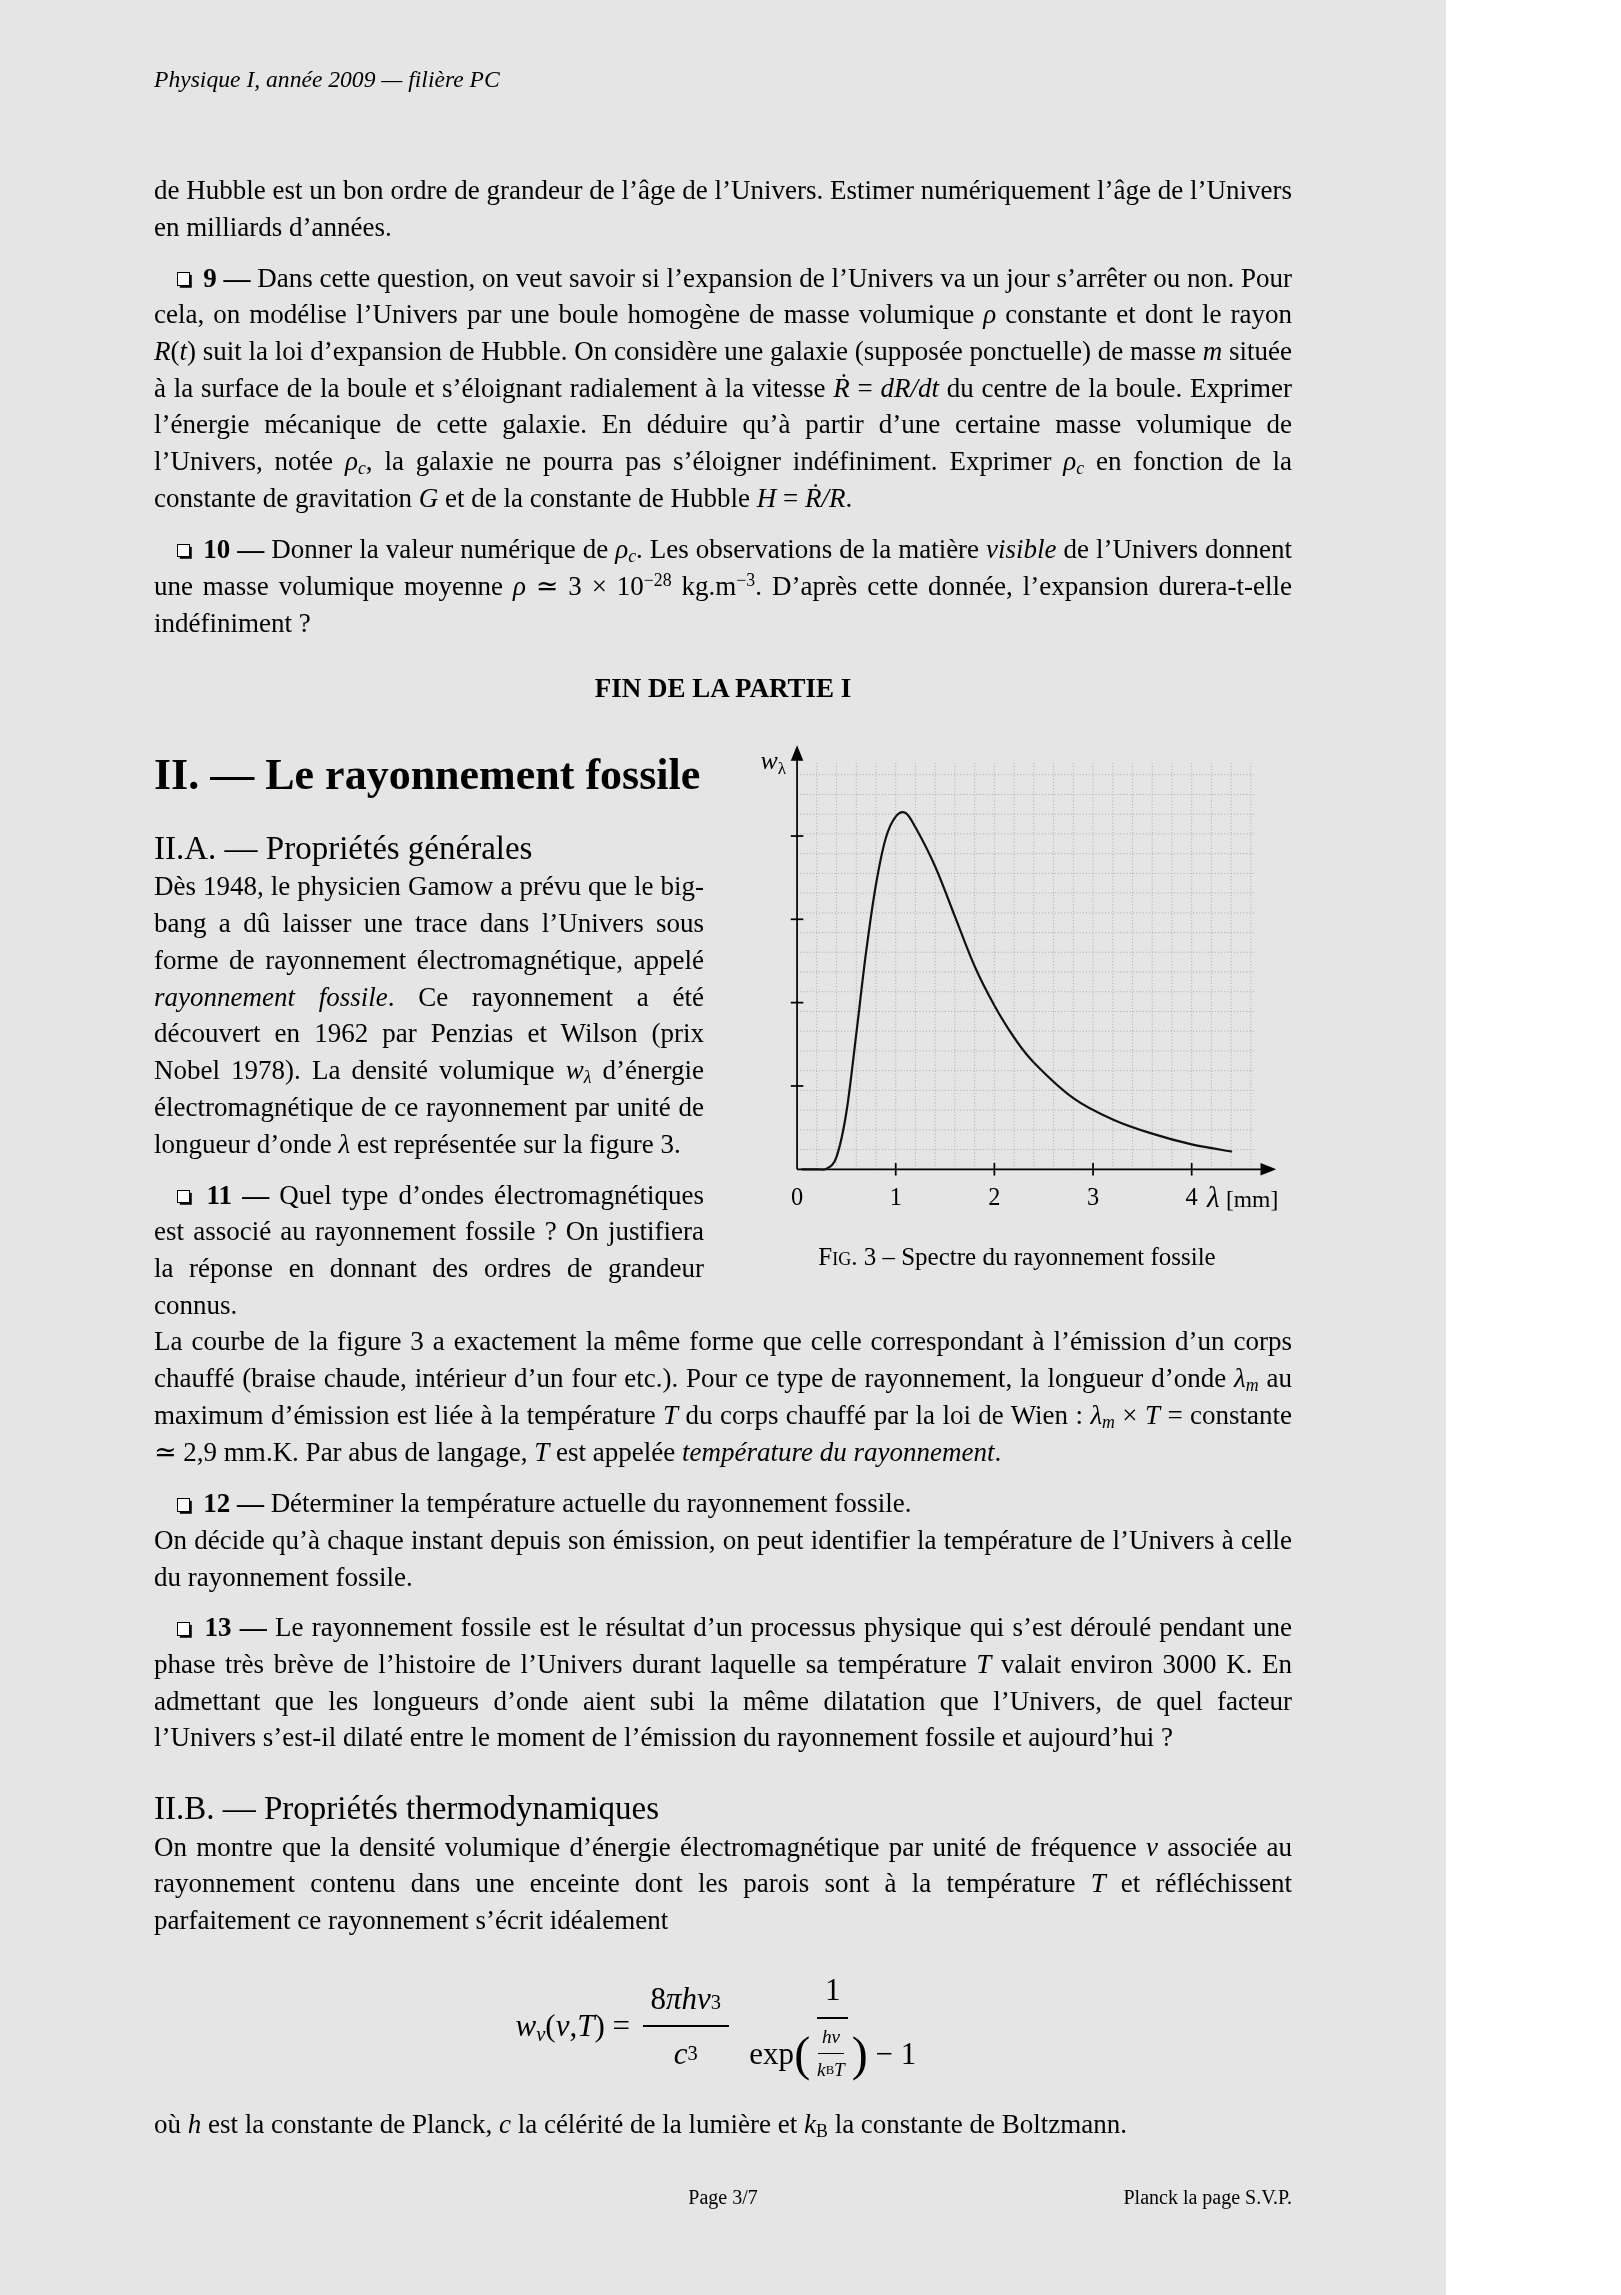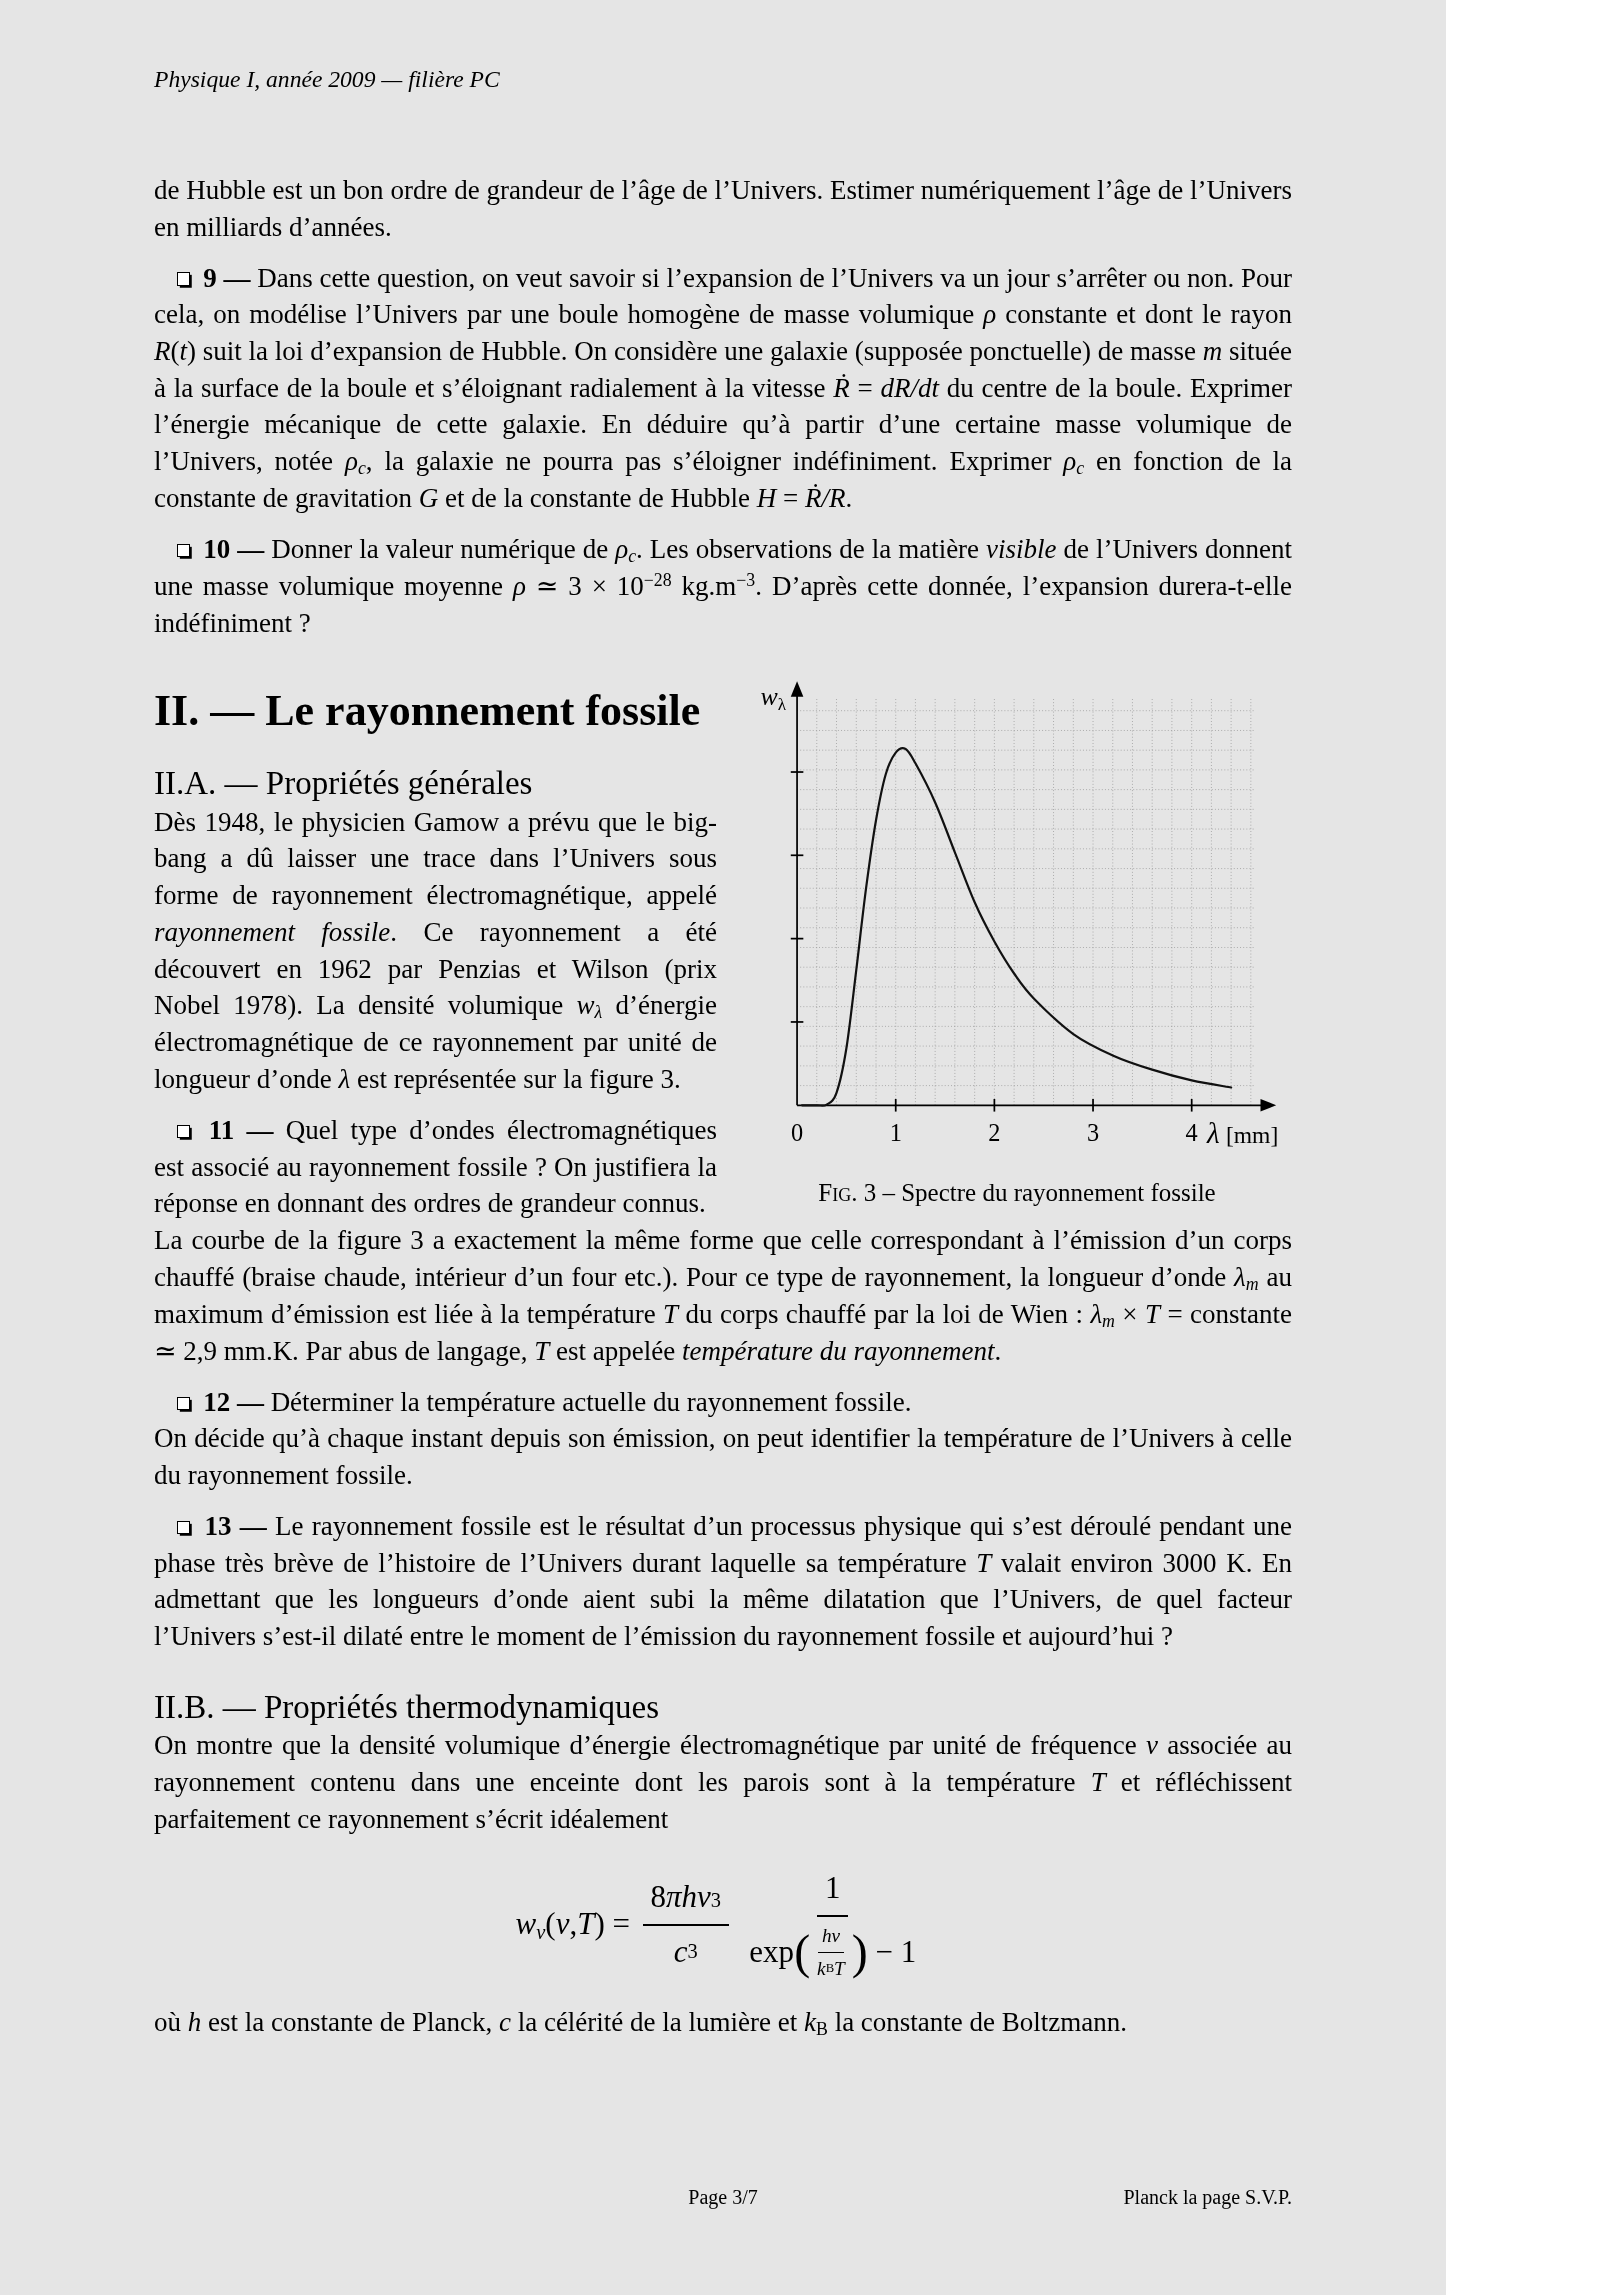--- a/index.html
+++ b/index.html
@@ -19,21 +19,21 @@
   .seg-sup{font-size:0.66em;vertical-align:0.5em}
   .seg-sc{font-variant:small-caps}
   .seg-icon-checkbox{
     display:inline-block;width:0.5em;height:0.5em;border:0.065em solid #000;
     box-shadow:0.085em 0.085em 0 -0.02em #000;margin-right:0.22em;vertical-align:0.02em;background:#fff;
   }
   .fin-line{text-align:center;font-weight:700;font-size:27px;margin-top:28px}
   .section-title{font-size:44px;font-weight:700;margin-top:44px;line-height:1.15}
   .subsection-title{font-size:33px;font-weight:400;margin-top:28px;line-height:1.2}
   .subsection-title.second{margin-top:33px}
-  .two-col{display:flex;gap:25px;align-items:flex-start}
+  .two-col{display:flex;gap:38px;align-items:flex-start}
   .col-text{flex:1 1 auto;min-width:0}
   .col-fig{flex:0 0 auto;width:550px;display:flex;flex-direction:column;align-items:center;padding-top:36px}
   .fig-caption{margin-top:11px;font-size:25px;text-align:left}
   svg text{font-family:"Liberation Serif","DejaVu Serif",serif}
   .display-formula{display:flex;justify-content:center;margin:30px 0 22px;font-size:31px}
   .frow{display:inline-flex;align-items:center}
   .f-lhs{margin-right:6.3px}
   .frac{display:inline-flex;flex-direction:column;align-items:center;margin:0 6.3px}
   .fnum{padding:0 7.9px 5.5px;border-bottom:2px solid #000;display:inline-flex;align-items:baseline;justify-content:center;white-space:pre}
   .fden{padding:5.5px 7.9px 0;display:inline-flex;align-items:center;justify-content:center;white-space:pre}
@@ -51,20 +51,21 @@
 <div class="page">
 
   <div class="doc-header">Physique I, année 2009 — filière PC</div>
 
   <p class="para"><span>de Hubble est un bon ordre de grandeur de l’âge de l’Univers. Estimer numériquement l’âge de l’Univers en milliards d’années.</span></p>
 
   <p class="question"><span class="seg-icon-checkbox"></span><span class="seg-b"> 9 — </span><span>Dans cette question, on veut savoir si l’expansion de l’Univers va un jour s’arrêter ou non. Pour cela, on modélise l’Univers par une boule homogène de masse volumique </span><span class="seg-i">ρ</span><span> constante et dont le rayon </span><span class="seg-i">R</span><span>(</span><span class="seg-i">t</span><span>)</span><span> suit la loi d’expansion de Hubble. On considère une galaxie (supposée ponctuelle) de masse </span><span class="seg-i">m</span><span> située à la surface de la boule et s’éloignant radialement à la vitesse </span><span class="seg-i">Ṙ</span><span> = </span><span class="seg-i">dR/dt</span><span> du centre de la boule. Exprimer l’énergie mécanique de cette galaxie. En déduire qu’à partir d’une certaine masse volumique de l’Univers, notée </span><span class="seg-i">ρ</span><span class="seg-i seg-sub">c</span><span>, la galaxie ne pourra pas s’éloigner indéfiniment. Exprimer </span><span class="seg-i">ρ</span><span class="seg-i seg-sub">c</span><span> en fonction de la constante de gravitation </span><span class="seg-i">G</span><span> et de la constante de Hubble </span><span class="seg-i">H</span><span> = </span><span class="seg-i">Ṙ/R</span><span>.</span></p>
 
   <p class="question"><span class="seg-icon-checkbox"></span><span class="seg-b"> 10 — </span><span>Donner la valeur numérique de </span><span class="seg-i">ρ</span><span class="seg-i seg-sub">c</span><span>. Les observations de la matière </span><span class="seg-i">visible</span><span> de l’Univers donnent une masse volumique moyenne </span><span class="seg-i">ρ</span><span> ≃ 3 × 10</span><span class="seg-sup">−28</span><span> kg.m</span><span class="seg-sup">−3</span><span>. D’après cette donnée, l’expansion durera-t-elle indéfiniment ?</span></p>
 
+  <div class="fin-line">FIN DE LA PARTIE I</div>
 
   <div class="two-col">
     <div class="col-text">
       <h1 class="section-title">II. — Le rayonnement fossile</h1>
       <h2 class="subsection-title">II.A. — Propriétés générales</h2>
       <p class="para"><span>Dès 1948, le physicien Gamow a prévu que le big-bang a dû laisser une trace dans l’Univers sous forme de rayonnement électromagnétique, appelé </span><span class="seg-i">rayonnement fossile</span><span>. Ce rayonnement a été découvert en 1962 par Penzias et Wilson (prix Nobel 1978). La densité volumique </span><span class="seg-i">w</span><span class="seg-i seg-sub">λ</span><span> d’énergie électromagnétique de ce rayonnement par unité de longueur d’onde </span><span class="seg-i">λ</span><span> est représentée sur la figure 3.</span></p>
       <p class="question"><span class="seg-icon-checkbox"></span><span class="seg-b"> 11 — </span><span>Quel type d’ondes électromagnétiques est associé au rayonnement fossile ? On justifiera la réponse en donnant des ordres de grandeur connus.</span></p>
     </div>
     <div class="col-fig">
       <svg id="spectrum-chart" width="550" height="487" viewBox="0 0 700 620" style="font-size:34px">

